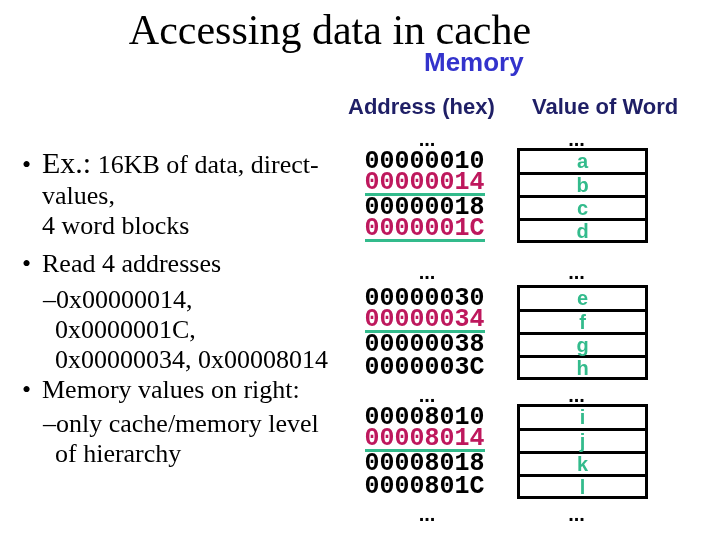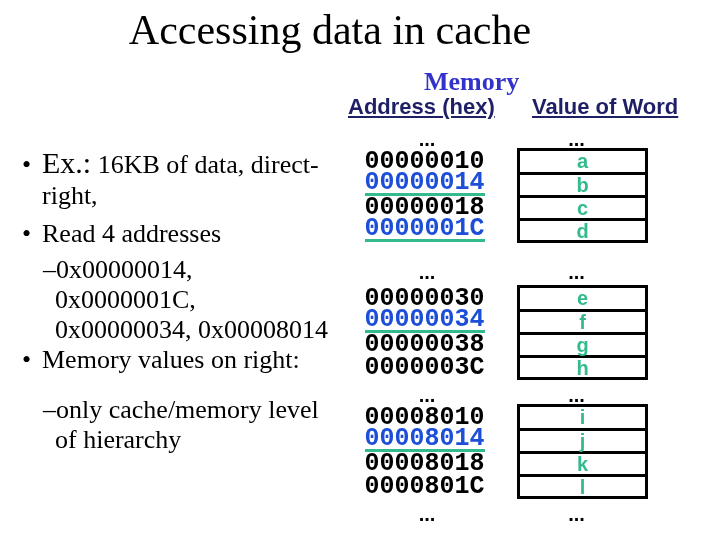--- a/index.html
+++ b/index.html
@@ -13,30 +13,30 @@
   .title{
     position:absolute;left:0;top:6px;width:660px;
     text-align:center;
     font-size:42px;line-height:48px;
     font-family:"Liberation Serif", serif;
     color:#000;
     white-space:nowrap;
   }
   
   .mem-label{
-    position:absolute;left:424px;top:68px;
-    font-family:Liberation Serif, serif;
+    position:absolute;left:424px;top:48px;
+    font-family:Liberation Sans, sans-serif;
     font-weight:bold;font-size:26px;line-height:28px;
     color:#3333cc;white-space:nowrap;
   }
   .col-hdr{
     position:absolute;top:94px;
     font-family:"Liberation Sans", sans-serif;
     font-weight:bold;font-size:22px;line-height:26px;
-    color:#1f1f66;white-space:nowrap;letter-spacing:0px;text-decoration:underline;
+    color:#1f1f66;white-space:nowrap;letter-spacing:0px;
   }
   .col-hdr.addr-hdr{left:348px;}
   .col-hdr.val-hdr{left:532px;}
   
   .mem{
     position:absolute;left:348px;top:130px;width:300px;
   }
   .dotsrow{display:flex;height:18px;}
   .dotsrow .dcell{
     display:flex;align-items:center;justify-content:center;
@@ -47,21 +47,21 @@
   .dotsrow .dcell.dv{width:141px;}
   .block{display:flex;gap:16px;}
   .addrcol{width:158px;padding-top:2px;}
   .addr{
     height:23px;display:flex;align-items:center;justify-content:center;
     font-family:"Liberation Mono", monospace;
     font-weight:bold;font-size:25px;
     color:#000;white-space:nowrap;
   }
   .addr span.at{line-height:20px;}
-  .addr.hl span.at{color:#1d4ed8;border-bottom:3px solid #33bb8c;}
+  .addr.hl span.at{color:#be185d;border-bottom:3px solid #33bb8c;}
   .vbox{
     width:135px;border:3px solid #000;background:#fff;
     box-sizing:border-box;height:95px;
   }
   .cell{
     height:20px;border-top:3px solid #000;
     display:flex;align-items:center;justify-content:center;
     font-family:"Liberation Sans", sans-serif;
     font-weight:bold;font-size:20px;color:#33bb8c;
   }
@@ -78,34 +78,35 @@
   .line.first{line-height:32px;}
   .lead-big{font-size:30px;}
   .b-char{display:inline-block;width:20px;}
   .bullet{padding-left:12px;}
   .cont{padding-left:32px;}
   .dash{padding-left:33px;}
   .dashcont{padding-left:45px;}
   .mt8{margin-top:8px;}
   .mt6{margin-top:6px;}
   .mt12{margin-top:0;}
-  .mt4{margin-top:20px;}
+  .mt4{margin-top:4px;}
 </style>
 </head>
 <body>
 
 <div class="title">Accessing data in cache</div>
 
 <div class="mem-label">Memory</div>
 <div class="col-hdr addr-hdr">Address (hex)</div>
 <div class="col-hdr val-hdr">Value of Word</div>
 
 <div class="leftcol">
   <div class="line bullet first"><span class="b-char">•</span><span class="lead-big">Ex.:</span><span> 16KB of data, direct-</span></div>
-  <div class="line cont">right,</div>
+  <div class="line cont">values,</div>
+  <div class="line cont">4 word blocks</div>
   <div class="line bullet mt8"><span class="b-char">•</span><span>Read 4 addresses</span></div>
   <div class="line dash mt6"><span>–</span><span>0x00000014,</span></div>
   <div class="line dashcont">0x0000001C,</div>
   <div class="line dashcont">0x00000034, 0x00008014</div>
   <div class="line bullet mt12"><span class="b-char">•</span><span>Memory values on right:</span></div>
   <div class="line dash mt4"><span>–</span><span>only cache/memory level</span></div>
   <div class="line dashcont">of hierarchy</div>
 </div>
 
 <div class="mem">

